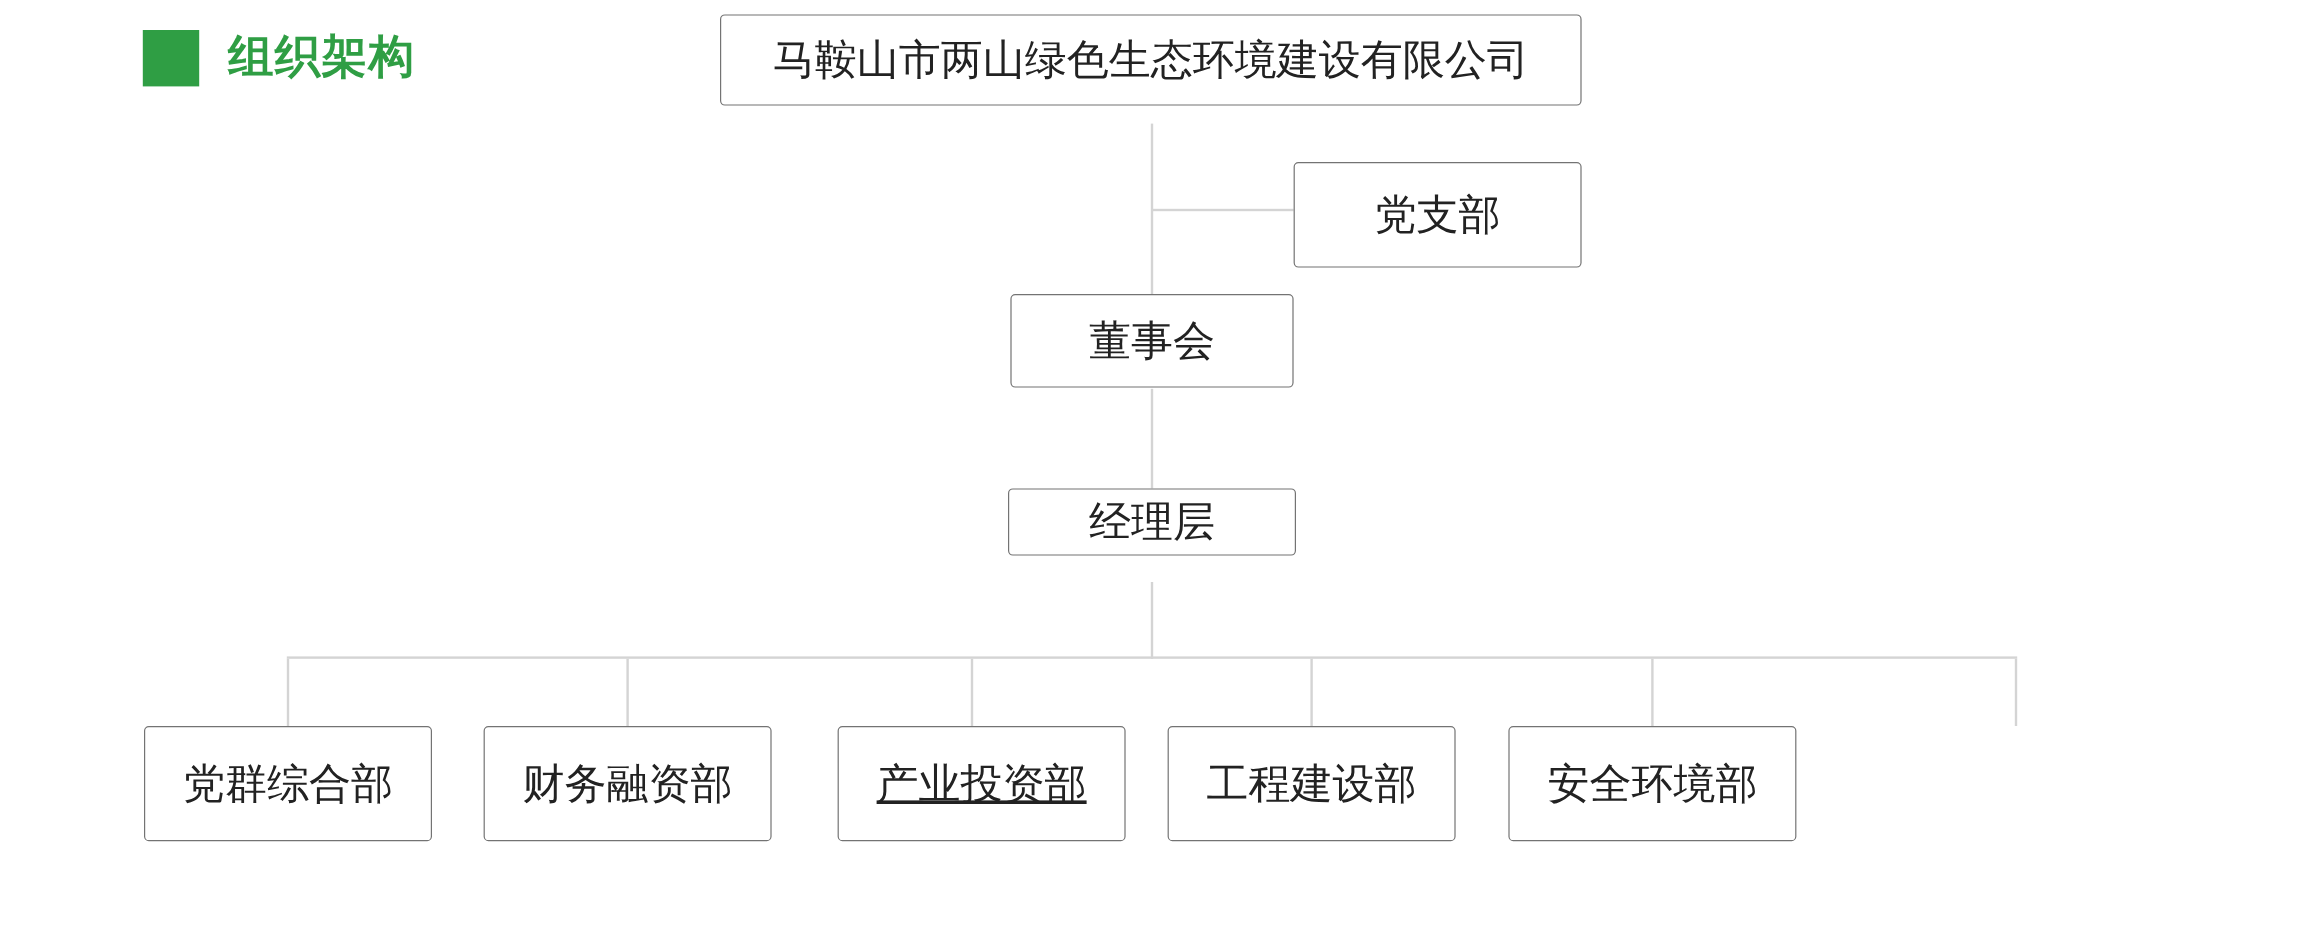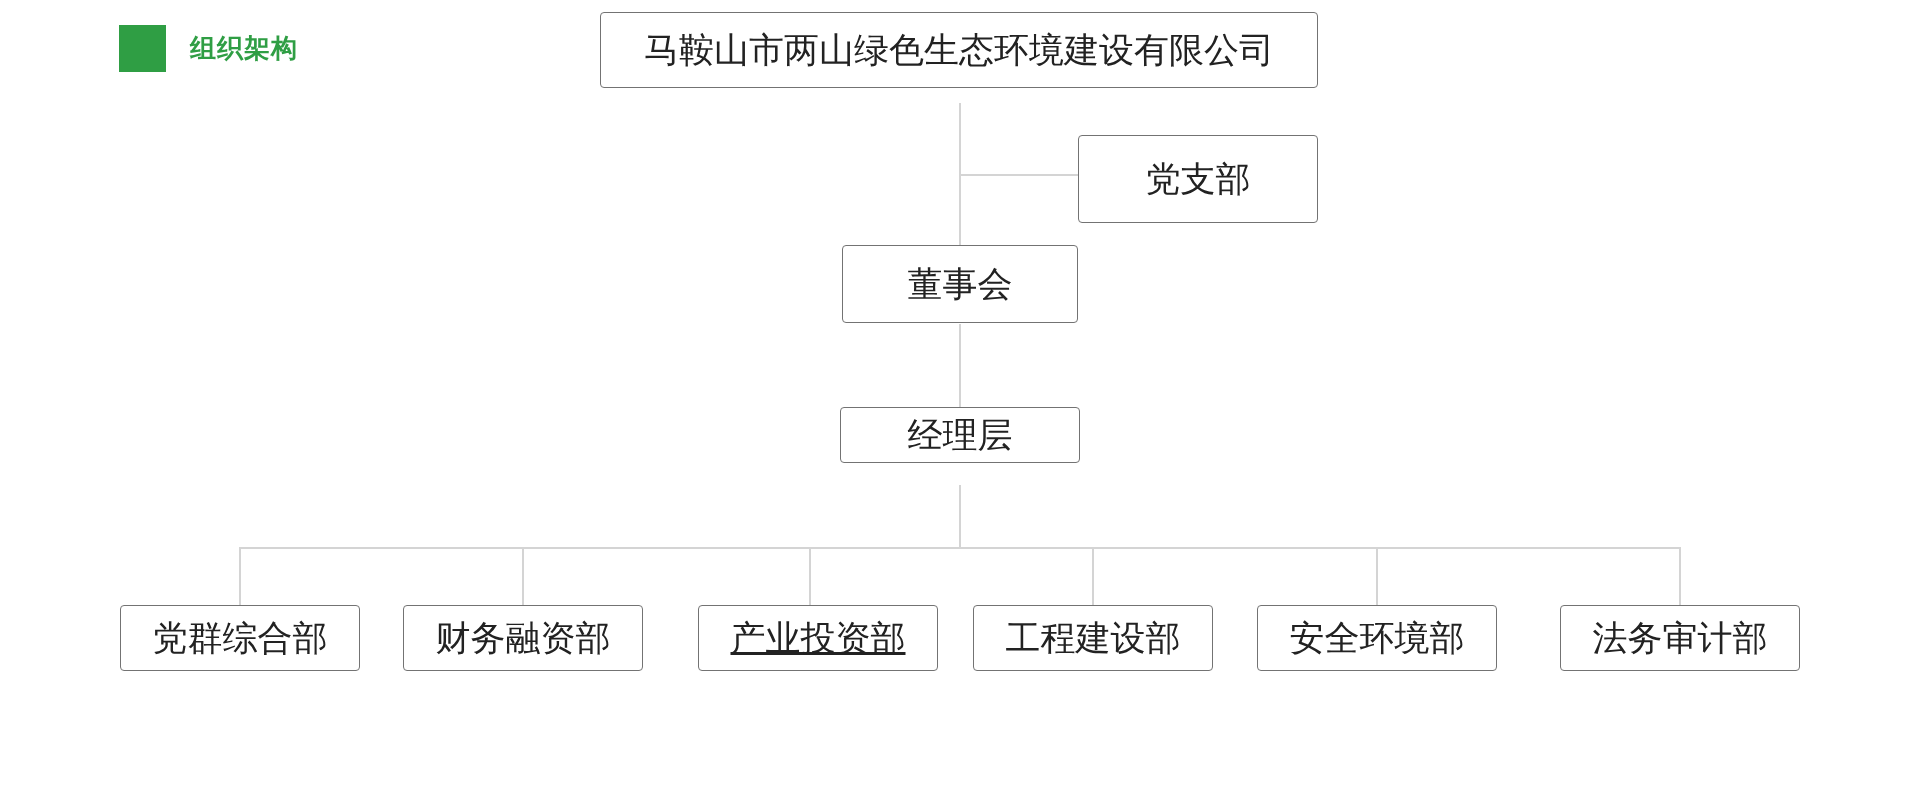--- a/index.html
+++ b/index.html
@@ -19,21 +19,21 @@
     position: absolute;
     left: 119px; top: 25px;
     width: 47px; height: 47px;
     background: var(--accent, #2f9e44);
   }
   .section-title {
     position: absolute;
     left: 190px; top: 25px;
     height: 47px;
     line-height: 47px;
-    font-size: 26px;
+    font-size: 38px;
     font-weight: bold;
     color: var(--accent, #2f9e44);
     letter-spacing: 1px;
     white-space: nowrap;
   }
 
   
   .node {
     position: absolute;
     background: #ffffff;
@@ -44,21 +44,21 @@
     justify-content: center;
     font-size: 35px;
     color: #222222;
     white-space: nowrap;
     z-index: 2;
   }
   .node-company    { left: 600px;  top: 12px;  width: 718px; height: 76px; }
   .node-party      { left: 1078px; top: 135px; width: 240px; height: 88px; }
   .node-board      { left: 842px;  top: 245px; width: 236px; height: 78px; }
   .node-management { left: 840px;  top: 407px; width: 240px; height: 56px; }
-  .node-dept       { top: 605px; width: 240px; height: 66px; }
+  .node-dept       { top: 605px; width: 240px; height: 96px; }
   .dept-0 { left: 120px;  }
   .dept-1 { left: 403px;  }
   .dept-2 { left: 698px; text-decoration: underline;  }
   .dept-3 { left: 973px;  }
   .dept-4 { left: 1257px; }
   .dept-5 { left: 1560px; }
 
   
   .line {
     position: absolute;
@@ -102,15 +102,14 @@
   <div class="node node-company">马鞍山市两山绿色生态环境建设有限公司</div>
   <div class="node node-party">党支部</div>
   <div class="node node-board">董事会</div>
   <div class="node node-management">经理层</div>
 
   <div class="node node-dept dept-0">党群综合部</div>
   <div class="node node-dept dept-1">财务融资部</div>
   <div class="node node-dept dept-2">产业投资部</div>
   <div class="node node-dept dept-4">安全环境部</div>
   <div class="node node-dept dept-3">工程建设部</div>
-  <div class="node node-dept dept-5">法务审计部</div>
 
 </div>
 
 </body></html>

